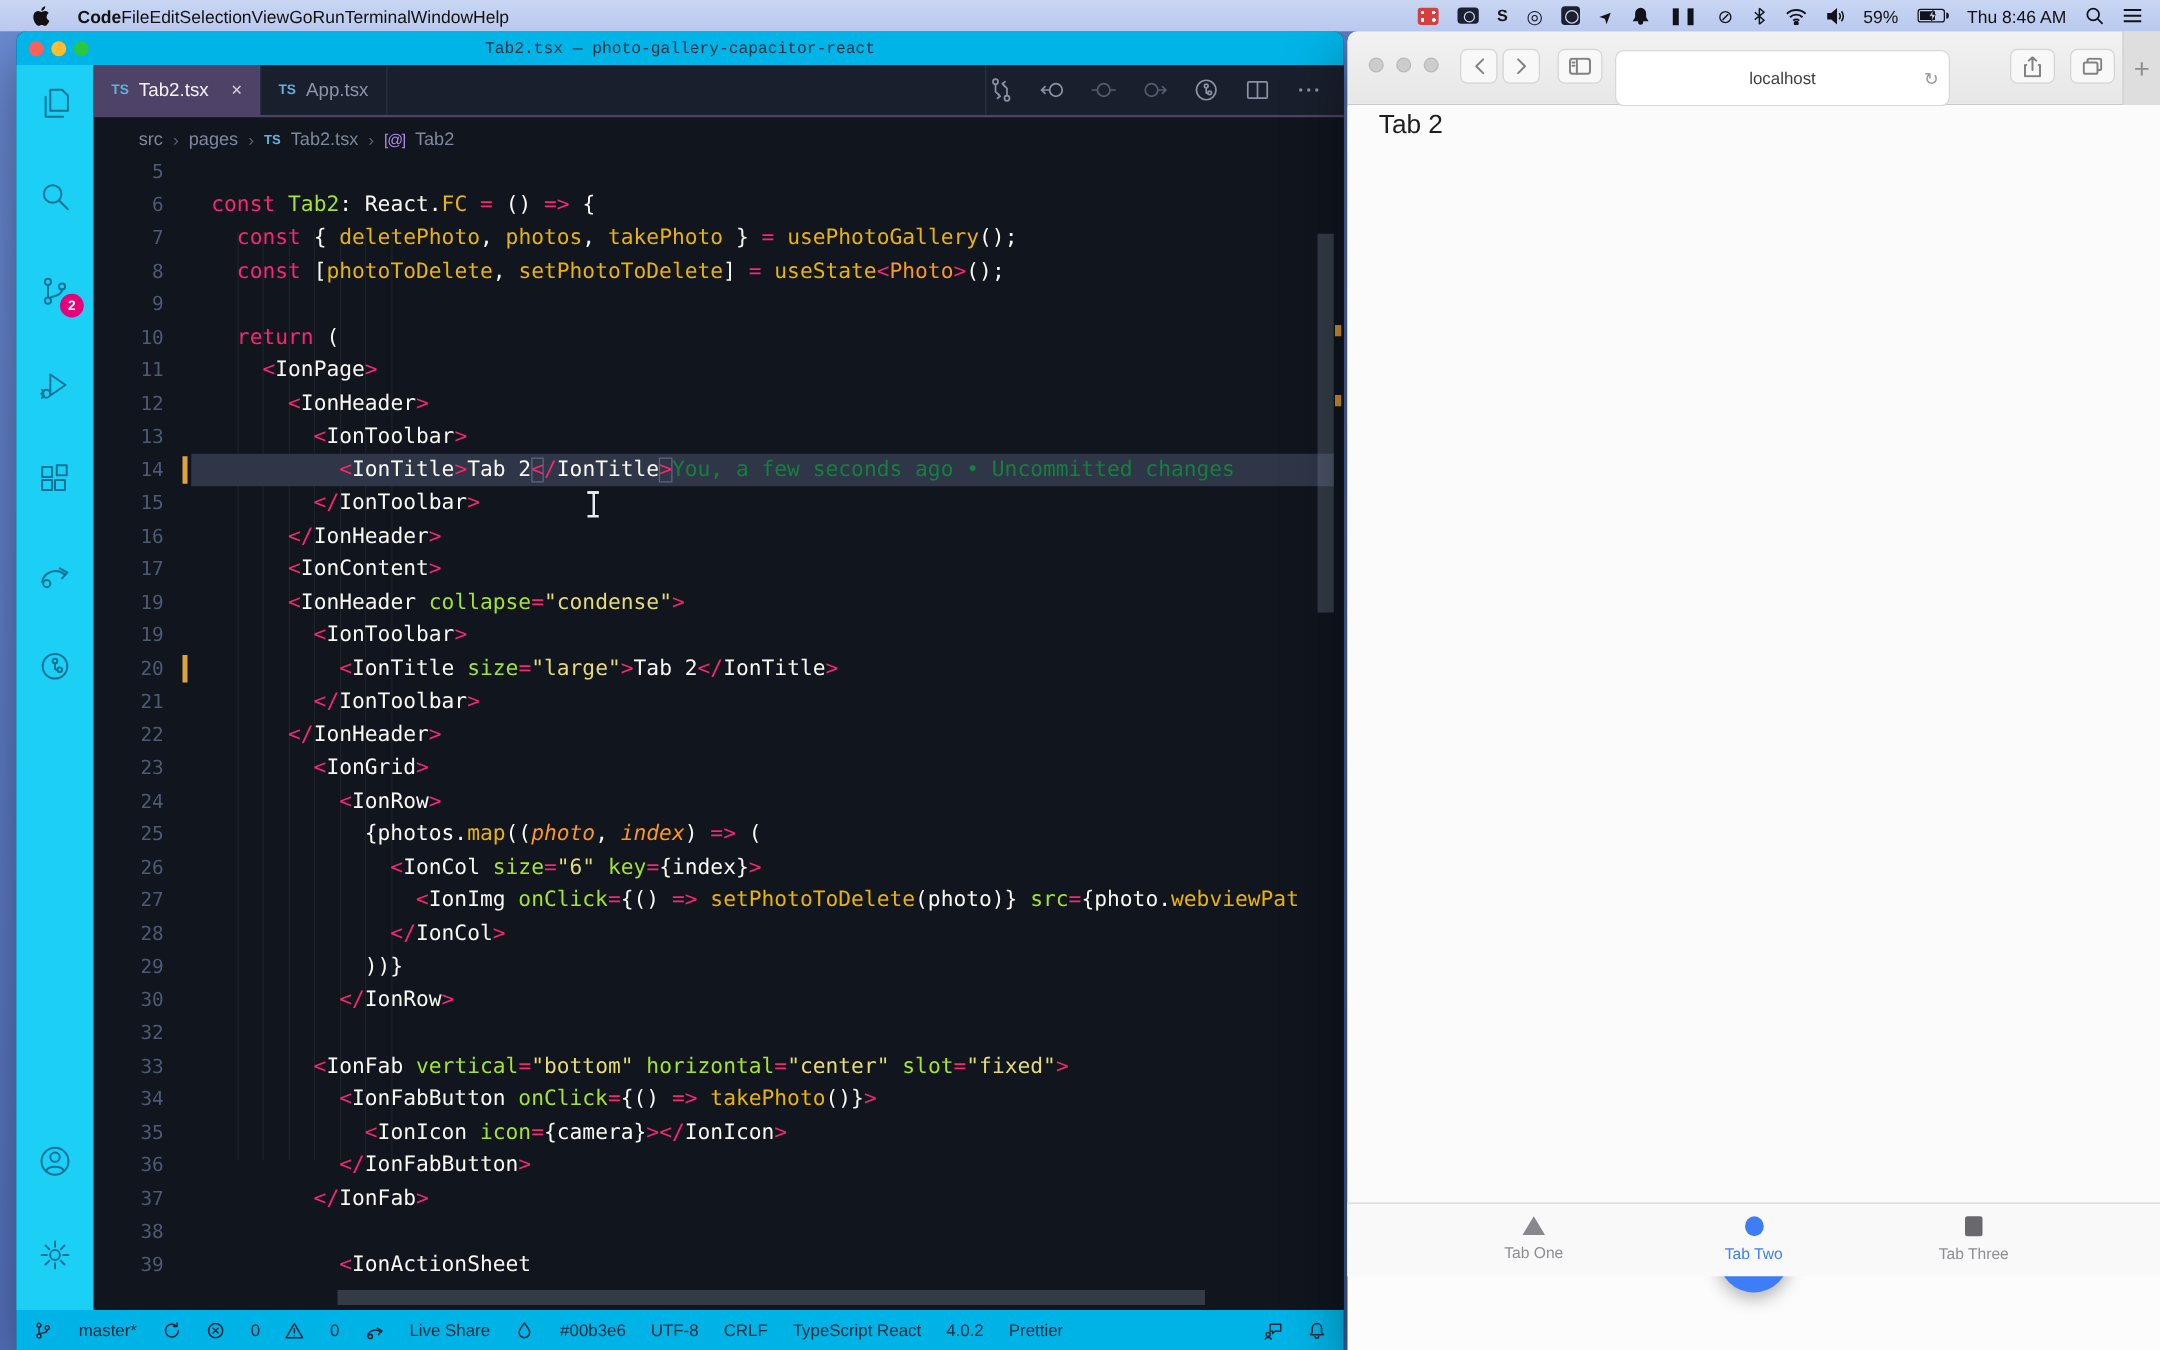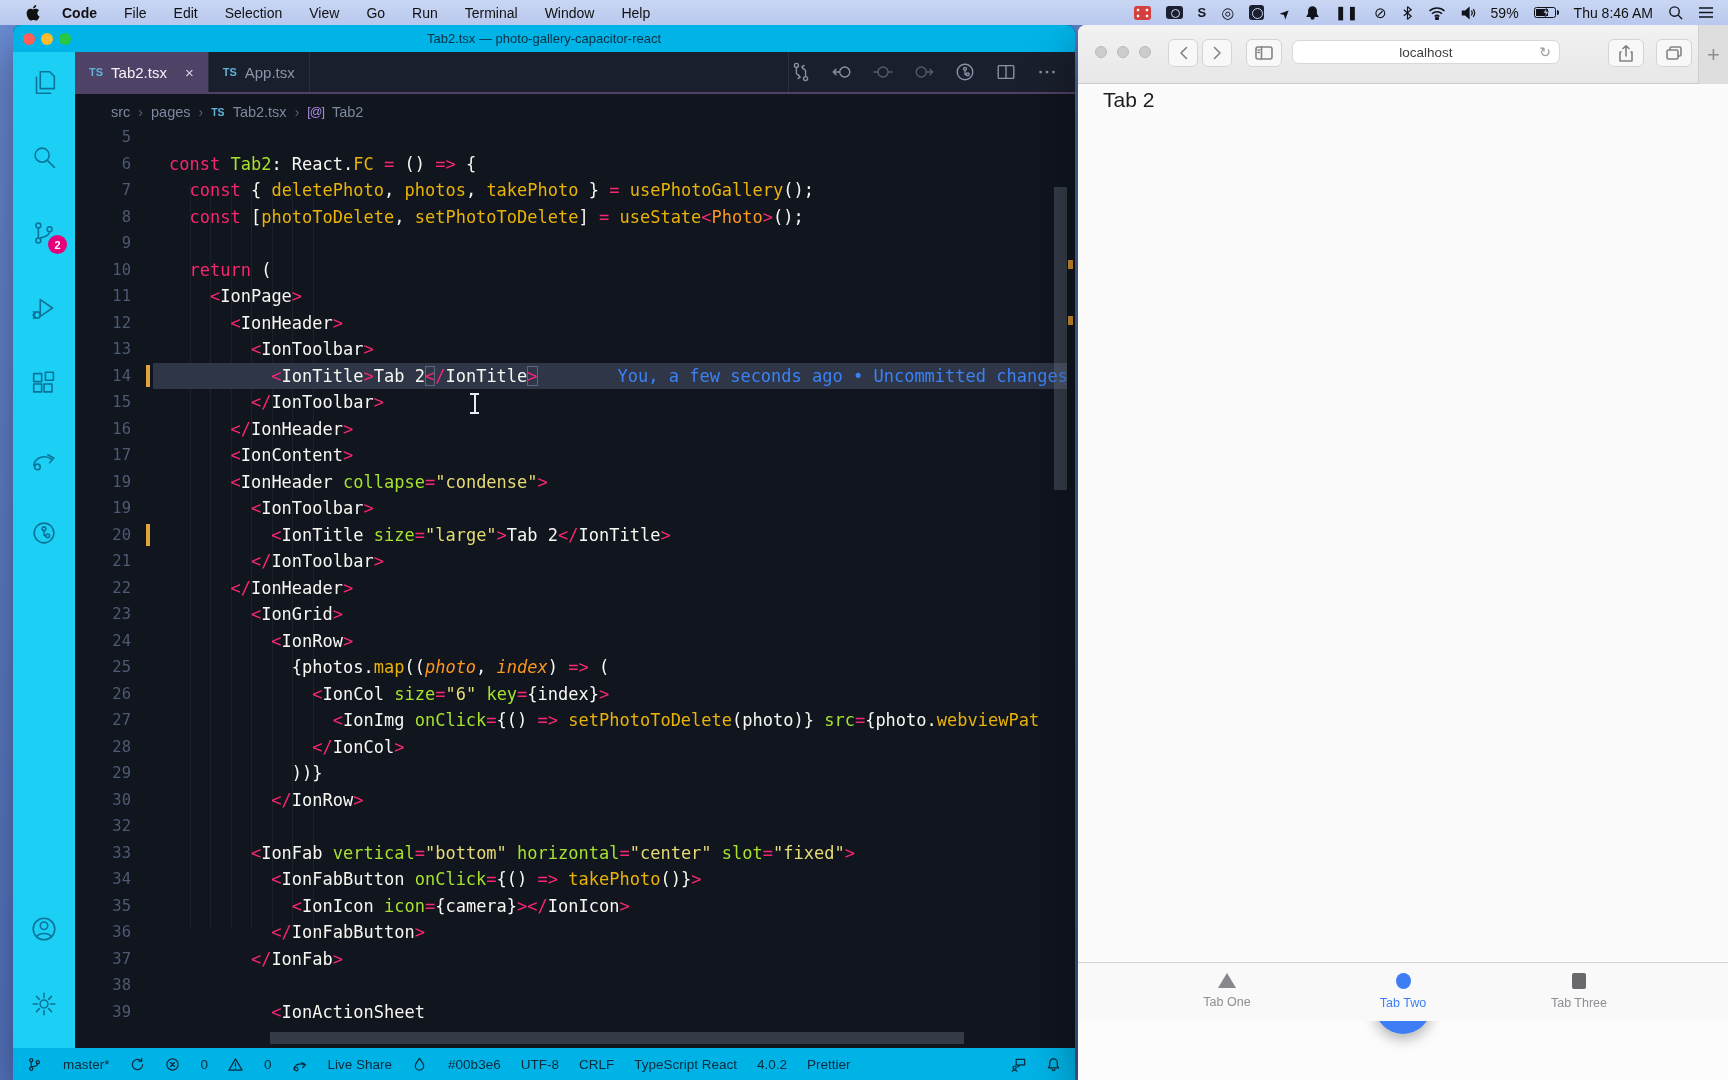--- a/index.html
+++ b/index.html
@@ -28,21 +28,21 @@
   .mb-time { font-size:14px; }
   .battery { display:flex; align-items:center; }
   .battery .shell { width:22px; height:11px; border:1.5px solid #12131a; border-radius:2.5px; position:relative; }
   .battery .shell i { position:absolute; left:1px; top:1px; bottom:1px; width:12px; background:#12131a; }
   .battery .pin { width:2px; height:5px; background:#12131a; border-radius:0 2px 2px 0; margin-left:1px; }
 
   
   #vscode { position:absolute; left:13px; top:25px; width:1062px; height:1055px;
     border-radius:8px 8px 0 0; box-shadow:0 18px 50px rgba(0,0,0,.45); background:#10151e; z-index:10; }
   #vs-titlebar { position:absolute; left:0; top:0; right:0; height:27px; background:#00b4e8;
-    border-radius:8px 8px 0 0; display:flex; align-items:center; justify-content:center; }
+    border-radius:8px 8px 0 0; display:flex; align-items:center; justify-content:center;font-family:Liberation Mono, monospace; }
   .tl { position:absolute; top:8px; width:12px; height:12px; border-radius:50%; }
   .tl.r { left:10px; background:#ff5f57; } .tl.y { left:28px; background:#febc2e; } .tl.g { left:46px; background:#28c840; }
   #vs-title { font-size:13px; color:#0d2f42; }
 
   #vs-activitybar { position:absolute; left:0; top:27px; width:62px; bottom:32px; background:#1bd0f4;
     display:flex; flex-direction:column; align-items:center; }
   .act-ic { width:62px; height:62px; display:flex; align-items:center; justify-content:center; position:relative; margin-bottom:13px; }
   .act-ic svg { width:30px; height:30px; stroke:#0b7399; fill:none; stroke-width:1.7; stroke-linecap:round; stroke-linejoin:round; }
   .act-badge { position:absolute; right:8px; bottom:10px; min-width:19px; height:19px; border-radius:10px;
     background:#e6007a; color:#fff; font-size:11px; font-weight:bold; display:flex; align-items:center; justify-content:center; }
@@ -71,21 +71,21 @@
   #code-lines { position:absolute; left:0; top:-6px; right:0; font-family:"DejaVu Sans Mono", monospace; font-size:17px; }
   .cl { display:flex; height:26.5px; line-height:26.5px; white-space:pre; position:relative; }
   .cl .ln { width:78px; padding-right:22px; text-align:right; color:#4e5a74; font-size:15.5px; flex:none; }
   .cl .ct { padding-left:16px; flex:1; overflow:hidden; }
   .cl.cur .hl { position:absolute; left:78px; right:8px; top:0; bottom:0; background:#2e3648; }
   .cl .ct, .cl .ln { position:relative; z-index:1; }
   .cl .chg { position:absolute; left:71px; top:2px; bottom:2px; width:4px; background:#e0a43c; z-index:2; }
   .tw { color:#f8f8f2; } .tk { color:#f92672; } .tg { color:#a6e22e; } .tc { color:#eab308; }
   .to { color:#fd971f; } .toi { color:#fd971f; font-style:italic; } .ty { color:#e6db74; }
   .tkx { color:#f92672; outline:1px solid #5c677e; outline-offset:-1px; }
-  .blame { color:#3b82f6; margin-left:80px; }
+  .blame { color:#15803d; }
   .guide { position:absolute; top:55px; bottom:120px; width:1px; background:rgba(255,255,255,.055); z-index:0; }
   #vs-scroll-v { position:absolute; right:8px; top:57px; width:13px; height:303px; background:rgba(130,140,160,.32); }
   .ruler-mark { position:absolute; right:2px; width:5px; height:9px; background:#c78a2e; }
   #vs-scroll-h { position:absolute; left:195px; bottom:4px; width:694px; height:12px; background:rgba(130,140,160,.32); }
 
   #vs-statusbar { position:absolute; left:0; right:0; bottom:0; height:32px; background:#00b3e6;
     display:flex; align-items:center; gap:20px; padding:0 14px; font-size:13.5px; color:#0b2a3c; border-radius:0; }
   .sb-item { display:flex; align-items:center; gap:21px; white-space:nowrap; }
   .sb-item svg { width:15px; height:15px; stroke:#0b2a3c; fill:none; stroke-width:1.3; stroke-linecap:round; stroke-linejoin:round; }
   .sb-gap { margin-left:auto; }
@@ -98,21 +98,21 @@
 
   
   #safari { position:absolute; left:1078px; top:25px; width:650px; height:1055px; background:#fcfcfd;
     border-radius:8px 0 0 0; box-shadow:0 18px 50px rgba(0,0,0,.4); z-index:20; }
   #sf-toolbar { position:absolute; left:0; top:0; right:0; height:59px; background:linear-gradient(#f2f2f2,#e7e7e7);
     border-bottom:1px solid #c9c9c9; border-radius:8px 0 0 0; }
   .sf-tl { position:absolute; top:21px; width:12px; height:12px; border-radius:50%; background:#ccc; border:0.5px solid #b9b9b9; }
   .sf-btn { position:absolute; top:14px; height:28px; border:1px solid #d4d4d4; background:#f8f8f8; border-radius:6px;
     display:flex; align-items:center; justify-content:center; color:#8a8a8a; }
   .sf-btn svg { stroke:#828282; fill:none; stroke-width:1.6; stroke-linecap:round; stroke-linejoin:round; }
-  #sf-url { position:absolute; left:214px; top:15px; width:268px; height:24px; background:#fff; border:1px solid #d8d8d8;
+  #sf-url { position:absolute; left:214px; top:15px; width:268px; height:45px; background:#fff; border:1px solid #d8d8d8;
     border-radius:7px; display:flex; align-items:center; justify-content:center; font-size:13.5px; color:#3f3f3f; }
   #sf-url .reload { position:absolute; right:8px; color:#9a9a9a; font-size:14px; }
   #sf-newtab { position:absolute; right:0; top:0; width:30px; height:59px; background:#dedede; border-left:1px solid #cfcfcf;
     display:flex; align-items:center; justify-content:center; color:#8e8e8e; font-size:22px; font-weight:300; }
   #sf-content { position:absolute; left:0; top:60px; right:0; bottom:59px; background:#fbfbfc; }
   #sf-heading { position:absolute; left:25px; top:3px; font-size:21px; font-weight:500; color:#1e1e1f; }
   #sf-fab { position:absolute; left:297px; top:893px; width:56px; height:56px; border-radius:50%;
     background:#3d7ef7; box-shadow:0 5px 14px rgba(0,0,0,.3); display:flex; align-items:center; justify-content:center; }
   #sf-fab svg { width:24px; height:24px; fill:#fff; }
   #sf-tabbar { position:absolute; left:0; bottom:0; right:0; height:59px; background:#f9f9f9; border-top:1px solid #d4d4d4;
@@ -129,21 +129,21 @@
 
 <div id="screen">
 
   <div id="menubar">
     <div class="left">
       <span class="apple">
         <svg width="14" height="16" viewBox="0 0 14 16">
             <path fill="#111" d="M11.3 8.5c0-2 1.6-3 1.7-3.1-1-1.4-2.4-1.6-2.9-1.6-1.2-.1-2.4.7-3 .7-.6 0-1.6-.7-2.6-.7C3.2 3.8 2 4.5 1.3 5.7-.1 8.1 1 11.7 2.3 13.6c.7 1 1.5 2 2.5 2 1 0 1.4-.6 2.6-.6 1.2 0 1.5.6 2.6.6s1.8-1 2.4-1.9c.8-1.1 1.1-2.2 1.1-2.2s-2.2-.9-2.2-3zM9.4 2.3c.5-.7.9-1.6.8-2.3-.8 0-1.7.5-2.3 1.2-.5.6-.9 1.5-.8 2.3.9.1 1.8-.5 2.3-1.2z"></path>
           </svg>
       </span>
-      <span class="mitem" id="mb-items" style="display:flex;gap:27px;align-items:flex-end;">
+      <span class="mitem" id="mb-items" style="display:flex;align-items:flex-end;">
           <span class="mitem bold">Code</span>
           <span class="mitem">File</span>
           <span class="mitem">Edit</span>
           <span class="mitem">Selection</span>
           <span class="mitem">View</span>
           <span class="mitem">Go</span>
           <span class="mitem">Run</span>
           <span class="mitem">Terminal</span>
           <span class="mitem">Window</span>
           <span class="mitem">Help</span>

